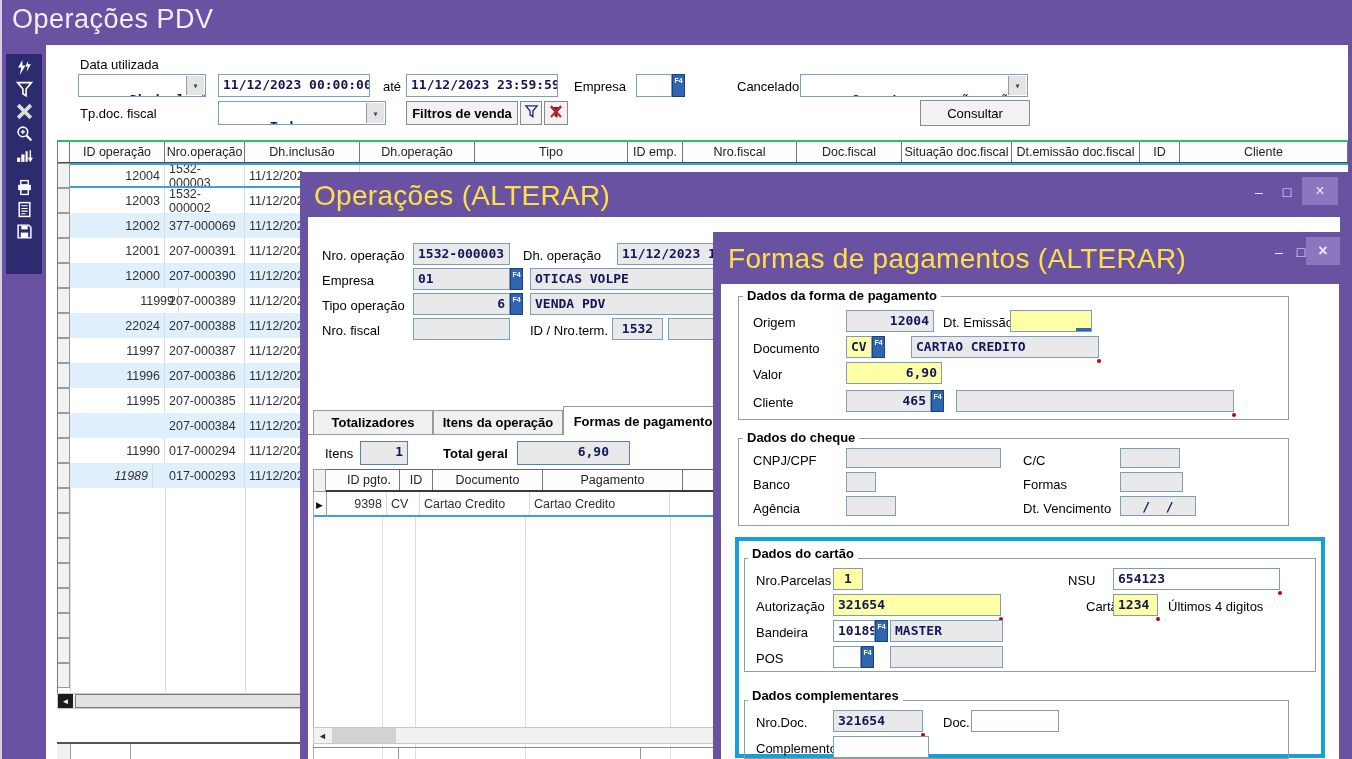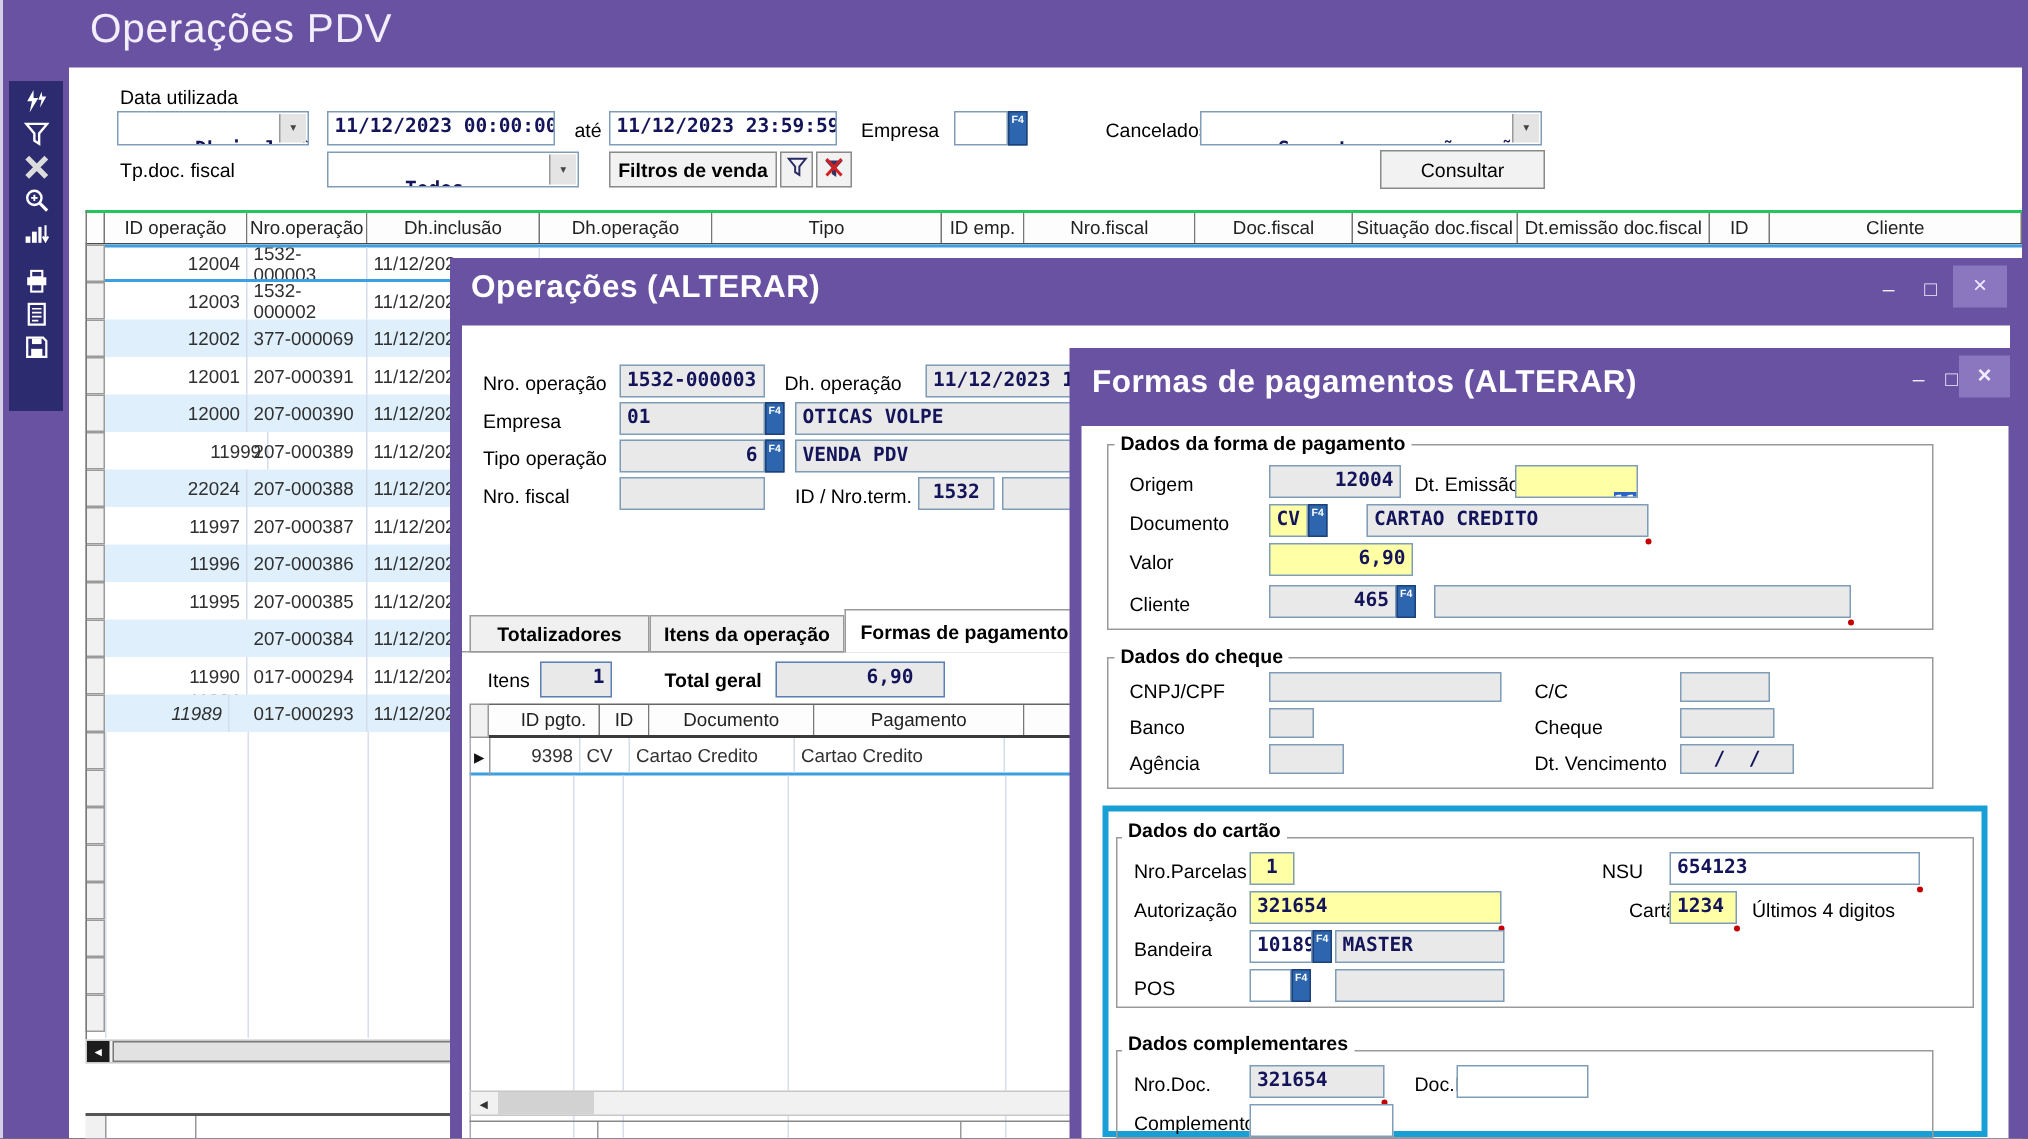--- a/index.html
+++ b/index.html
@@ -1,20 +1,20 @@
 <!DOCTYPE html>
 <html><head>
 <meta charset="utf-8">
 <style>
   html,body{margin:0;padding:0;background:#444;}
   #root{position:relative;width:1352px;height:759px;overflow:hidden;background:#6a52a2;
         font-family:"Liberation Sans",sans-serif;}
   .abs{position:absolute;}
-  .win-title{color:#f2eefb;font-size:27px;font-weight:300;letter-spacing:.5px;white-space:nowrap;margin-left:48px;}
-  .dlg-title{color:#ffffff;font-size:21px;font-weight:700;letter-spacing:.3px;white-space:nowrap;}
+  .win-title{color:#f2eefb;font-size:27px;font-weight:300;letter-spacing:.5px;white-space:nowrap;}
+  .dlg-title{color:#fde047;font-size:28px;font-weight:400;letter-spacing:.3px;white-space:nowrap;}
   .lbl{position:absolute;font-size:13px;color:#000;white-space:nowrap;}
   .b{font-weight:bold;}
   .vbox{position:absolute;background:#e9e9e9;border:1px solid #7f9db9;box-sizing:border-box;
         font:bold 13px "DejaVu Sans Mono",monospace;color:#14145a;padding:2px 4px 0;
         white-space:pre;overflow:hidden;}
   .yellow{background:#ffffa6;}
   .whitebg{background:#ffffff;}
   .right{text-align:right;}
   .center{text-align:center;}
   .f4{position:absolute;background:#2d66ae;color:#fff;font:bold 7px/6px "Liberation Sans",sans-serif;
@@ -378,21 +378,21 @@
       <div class="rdot" style="left:511px;top:129px;"></div>
 
       <div class="fs" style="left:17px;top:154px;width:551px;height:88px;"></div>
       <div class="legend" style="left:22px;top:146px;">Dados do cheque</div>
       <div class="lbl" style="left:32px;top:169px;">CNPJ/CPF</div>
       <div class="vbox" style="left:125px;top:164px;width:155px;height:20px;"></div>
       <div class="lbl" style="left:302px;top:169px;">C/C</div>
       <div class="vbox" style="left:399px;top:164px;width:60px;height:20px;"></div>
       <div class="lbl" style="left:32px;top:193px;">Banco</div>
       <div class="vbox" style="left:125px;top:188px;width:30px;height:20px;"></div>
-      <div class="lbl" style="left:302px;top:193px;">Cheque</div>
+      <div class="lbl" style="left:302px;top:193px;">Formas</div>
       <div class="vbox" style="left:399px;top:188px;width:63px;height:20px;"></div>
       <div class="lbl" style="left:32px;top:217px;">Agência</div>
       <div class="vbox" style="left:125px;top:212px;width:50px;height:20px;"></div>
       <div class="lbl" style="left:302px;top:217px;">Dt. Vencimento</div>
       <div class="vbox center" style="left:399px;top:212px;width:76px;height:20px;">/  /</div>
 
       <div class="abs" style="left:14px;top:253px;width:590px;height:221px;border:4px solid #18a0d6;box-sizing:border-box;"></div>
 
       <div class="fs" style="left:23px;top:274px;width:572px;height:114px;"></div>
       <div class="legend" style="left:27px;top:262px;">Dados do cartão</div>

